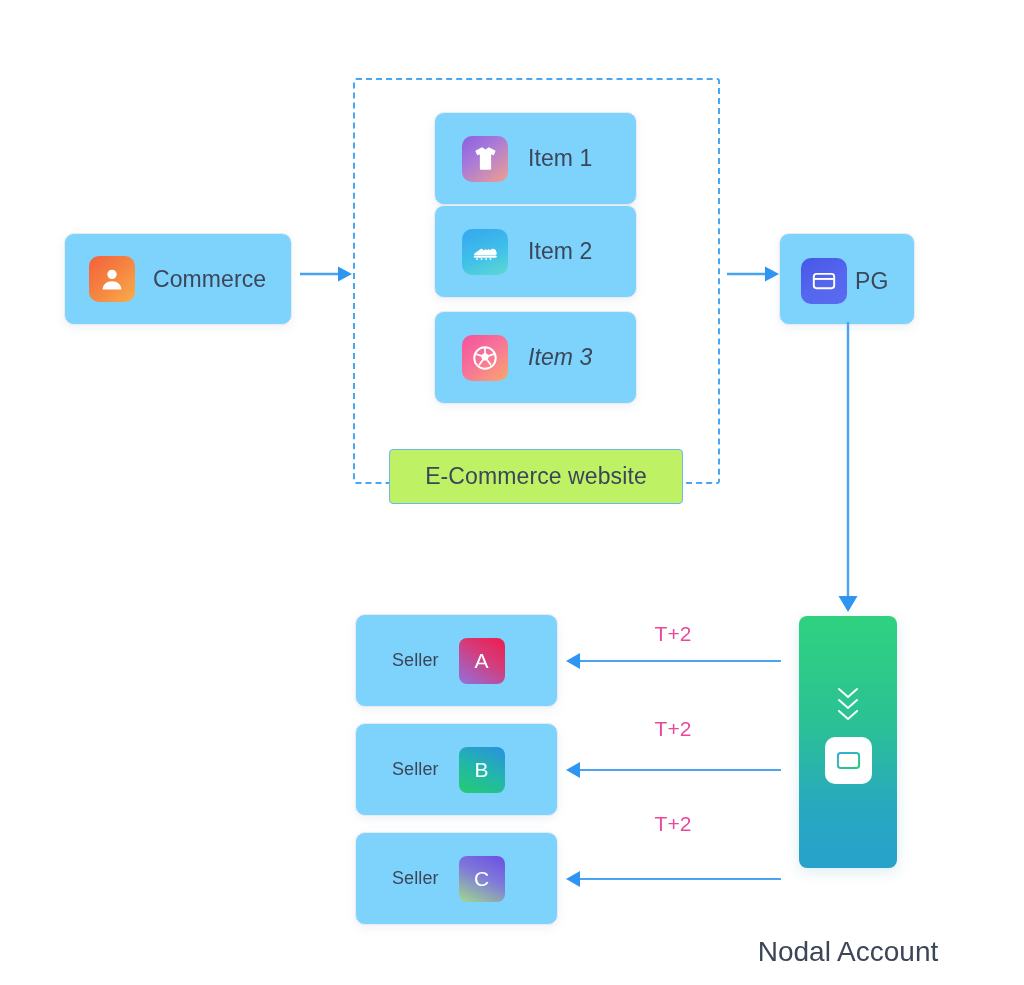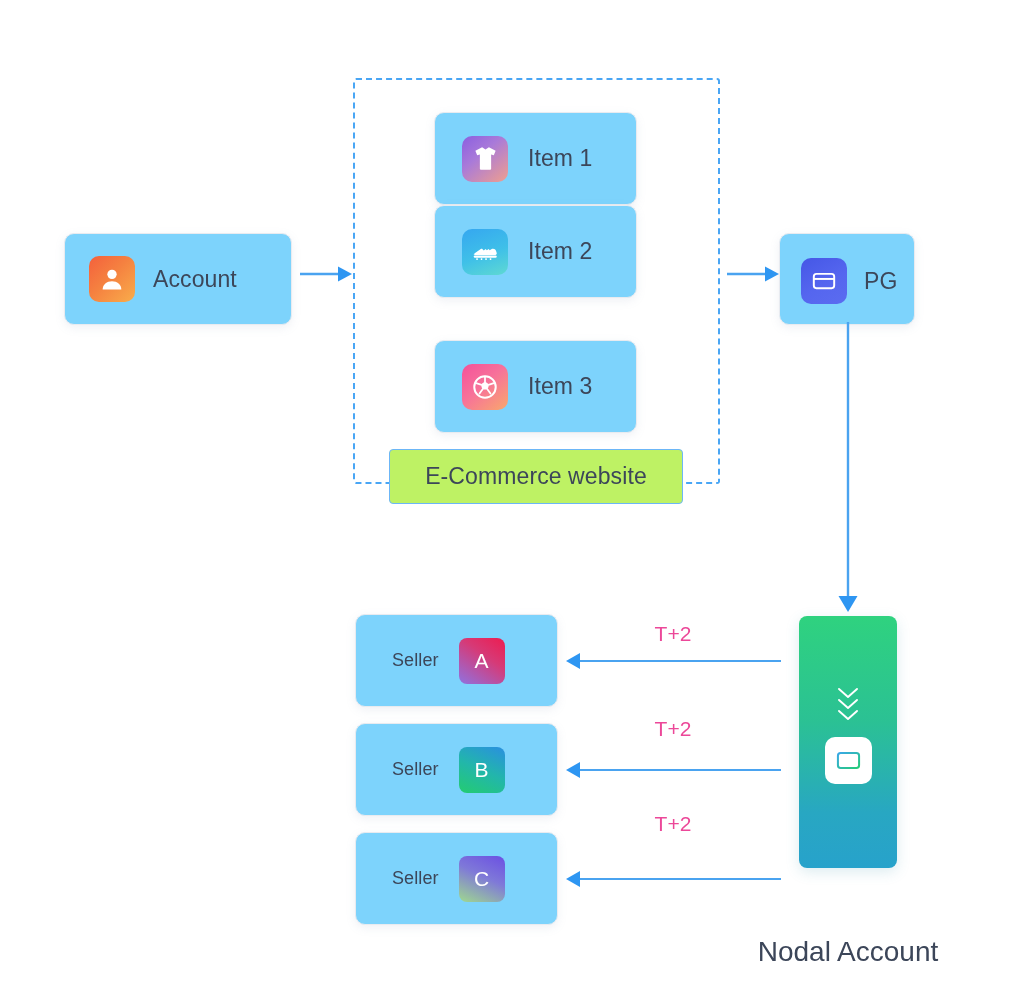--- a/index.html
+++ b/index.html
@@ -92,32 +92,32 @@
   .item-card {
     left: 434px;
     width: 203px;
     height: 93px;
     padding: 0 0 0 27px;
     gap: 20px;
     z-index: 3;
   }
   #item-card-0 { top: 112px; }
   #item-card-1 { top: 205px; }
-  #item-card-2 { top: 340px; }
+  #item-card-2 { top: 311px; font-style: italic; }
 
   #item-tile-0 { background: linear-gradient(140deg, #8b5fe0 0%, #a97ad9 40%, #ef9f8e 100%); }
   #item-tile-1 { background: linear-gradient(160deg, #35a7f0 0%, #3fc0e8 55%, #5fd9d2 100%); }
   #item-tile-2 { background: linear-gradient(140deg, #f5519a 0%, #f7719a 45%, #f9a86c 100%); }
 
   
   #pg-card {
     left: 779px; top: 233px;
     width: 136px; height: 92px;
     padding: 4px 0 0 21px;
-    gap: 17px;
+    gap: 8px;
   }
   #pg-tile { background: linear-gradient(150deg, #4557e6 0%, #5566ef 55%, #5b6cf0 100%); }
 
   
   .seller-card {
     left: 355px;
     width: 203px;
     height: 93px;
     padding: 0 0 0 36px;
     gap: 20px;
@@ -200,21 +200,21 @@
 
 <div class="stage">
 
   <div class="card" id="customer-card">
     <div class="tile" id="customer-tile">
       <svg width="28" height="28" viewBox="0 0 24 24" fill="#ffffff">
         <circle cx="12" cy="8" r="4"></circle>
         <path d="M4 21c0-4.2 3.6-7 8-7s8 2.8 8 7z"></path>
       </svg>
     </div>
-    <span class="card-label">Account</span>
+    <span class="card-label">Commerce</span>
   </div>
 
   <div class="connector" id="arrow-customer-to-site">
     <svg width="53" height="20" viewBox="0 0 53 20">
       <line x1="0" y1="10" x2="40" y2="10" stroke="#4aa3f0" stroke-width="2.4"></line>
       <polygon points="38,2.5 52,10 38,17.5" fill="#2e96f2"></polygon>
     </svg>
   </div>
 
   <div id="ecommerce-region"></div>

